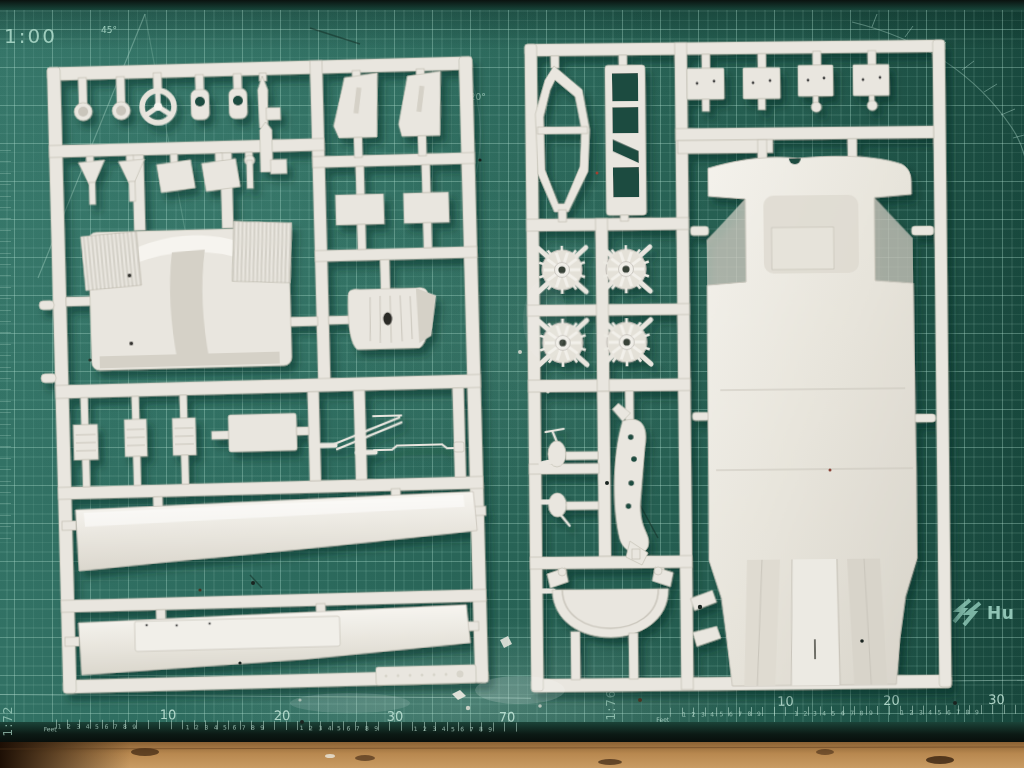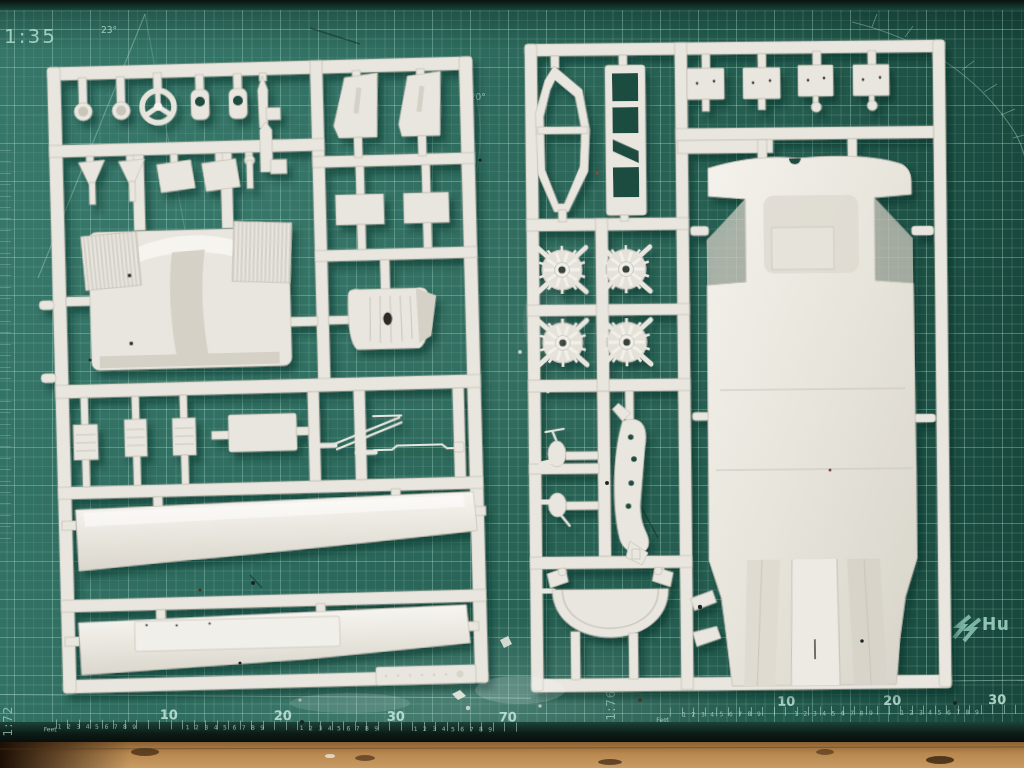--- a/index.html
+++ b/index.html
@@ -43,29 +43,29 @@
   .scale-v{font-size:12px;transform:rotate(-90deg);letter-spacing:1px;opacity:.8;}
   .lbl-172{left:-7px;top:714px;}
   .lbl-176{left:596px;top:698px;}
 
   
   .ruler{position:absolute;z-index:1;color:rgba(200,236,222,0.82);}
   .ruler-left{left:0;top:694px;width:531px;height:42px;border-top:1px solid rgba(190,228,214,0.45);
               transform:rotate(0.4deg);transform-origin:0 0;}
   .ruler-right{left:532px;top:684px;width:492px;height:42px;border-top:1px solid rgba(190,228,214,0.45);
               transform:rotate(-0.5deg);transform-origin:0 0;}
-  .ruler .num{position:absolute;top:11px;font-size:13px;font-weight:bold;}
+  .ruler .num{position:absolute;top:11px;font-size:13px;}
   .ruler .feet{position:absolute;font-size:6px;opacity:.85;}
   .ruler .ticks{position:absolute;height:9px;opacity:.75;
       background:repeating-linear-gradient(90deg, rgba(205,238,224,0.65) 0 1px, rgba(0,0,0,0) 1px 11.5px);}
   .ruler .minor{position:absolute;font-size:6px;letter-spacing:1.8px;white-space:nowrap;
       overflow:hidden;opacity:.8;}
 
   
-  .brand{position:absolute;left:952px;top:598px;z-index:1;display:flex;margin-top:16px;}
+  .brand{position:absolute;left:952px;top:598px;z-index:1;display:flex;align-items:center;gap:5px;}
   .brand-text{font-size:17px;font-weight:bold;color:rgba(157,210,194,0.9);letter-spacing:.5px;}
 
   
   .scene-svg{position:absolute;left:0;top:0;z-index:2;}
   .pl{fill:#e9e6df;stroke:#c2beb2;stroke-width:.7;}
   .hi{fill:#f6f4ef;}
   .sh{fill:#d5d1c7;}
   .shd{fill:#c9c5bb;}
   .hole{fill:#1e4c41;}
   .gate{stroke:#e9e6df;stroke-width:5;stroke-linecap:round;}
@@ -81,22 +81,22 @@
 <div class="scene">
 
   <div class="cutting-mat"></div>
   <div class="mat-grid"></div>
   <div class="left-edge-ticks"></div>
   <div class="mat-top-edge"></div>
   <div class="mat-bottom-edge"></div>
   <div class="wood"></div>
   <div class="wood-dark-corner"></div>
 
-  <span class="print lbl-135">1:35</span>
-  <span class="print lbl-45">23°</span>
+  <span class="print lbl-135">1:00</span>
+  <span class="print lbl-45">45°</span>
   <span class="print lbl-120">120°</span>
   <span class="print scale-v lbl-172">1:72</span>
   <span class="print scale-v lbl-176">1:76</span>
 
   <div class="ruler ruler-left">
     <span class="feet" style="left:44px;top:30px">Feet</span>
     <span class="num" style="left:160px">10</span>
     <span class="num" style="left:274px">20</span>
     <span class="num" style="left:387px">30</span>
     <span class="num" style="left:499px">70</span>

